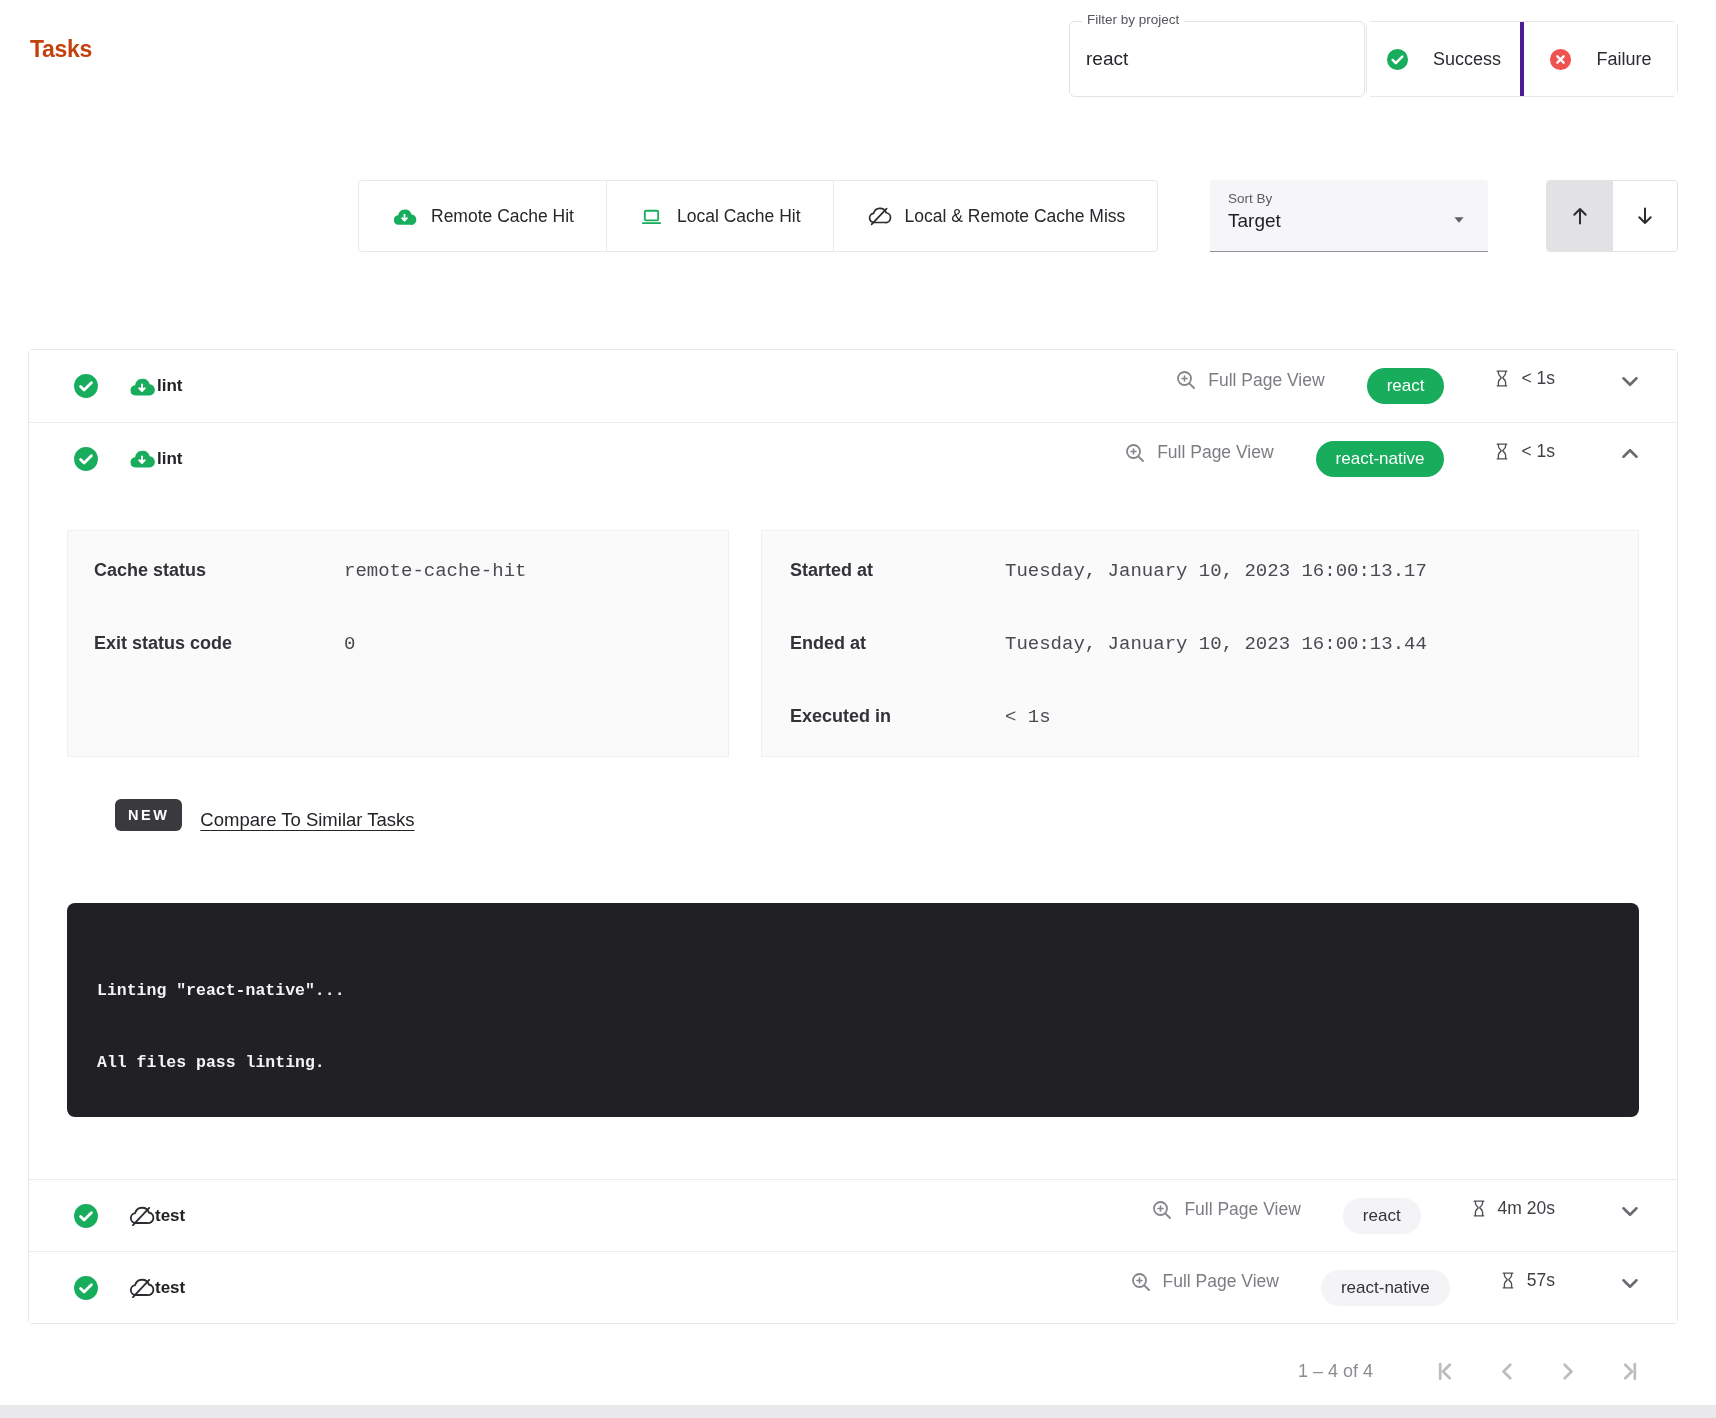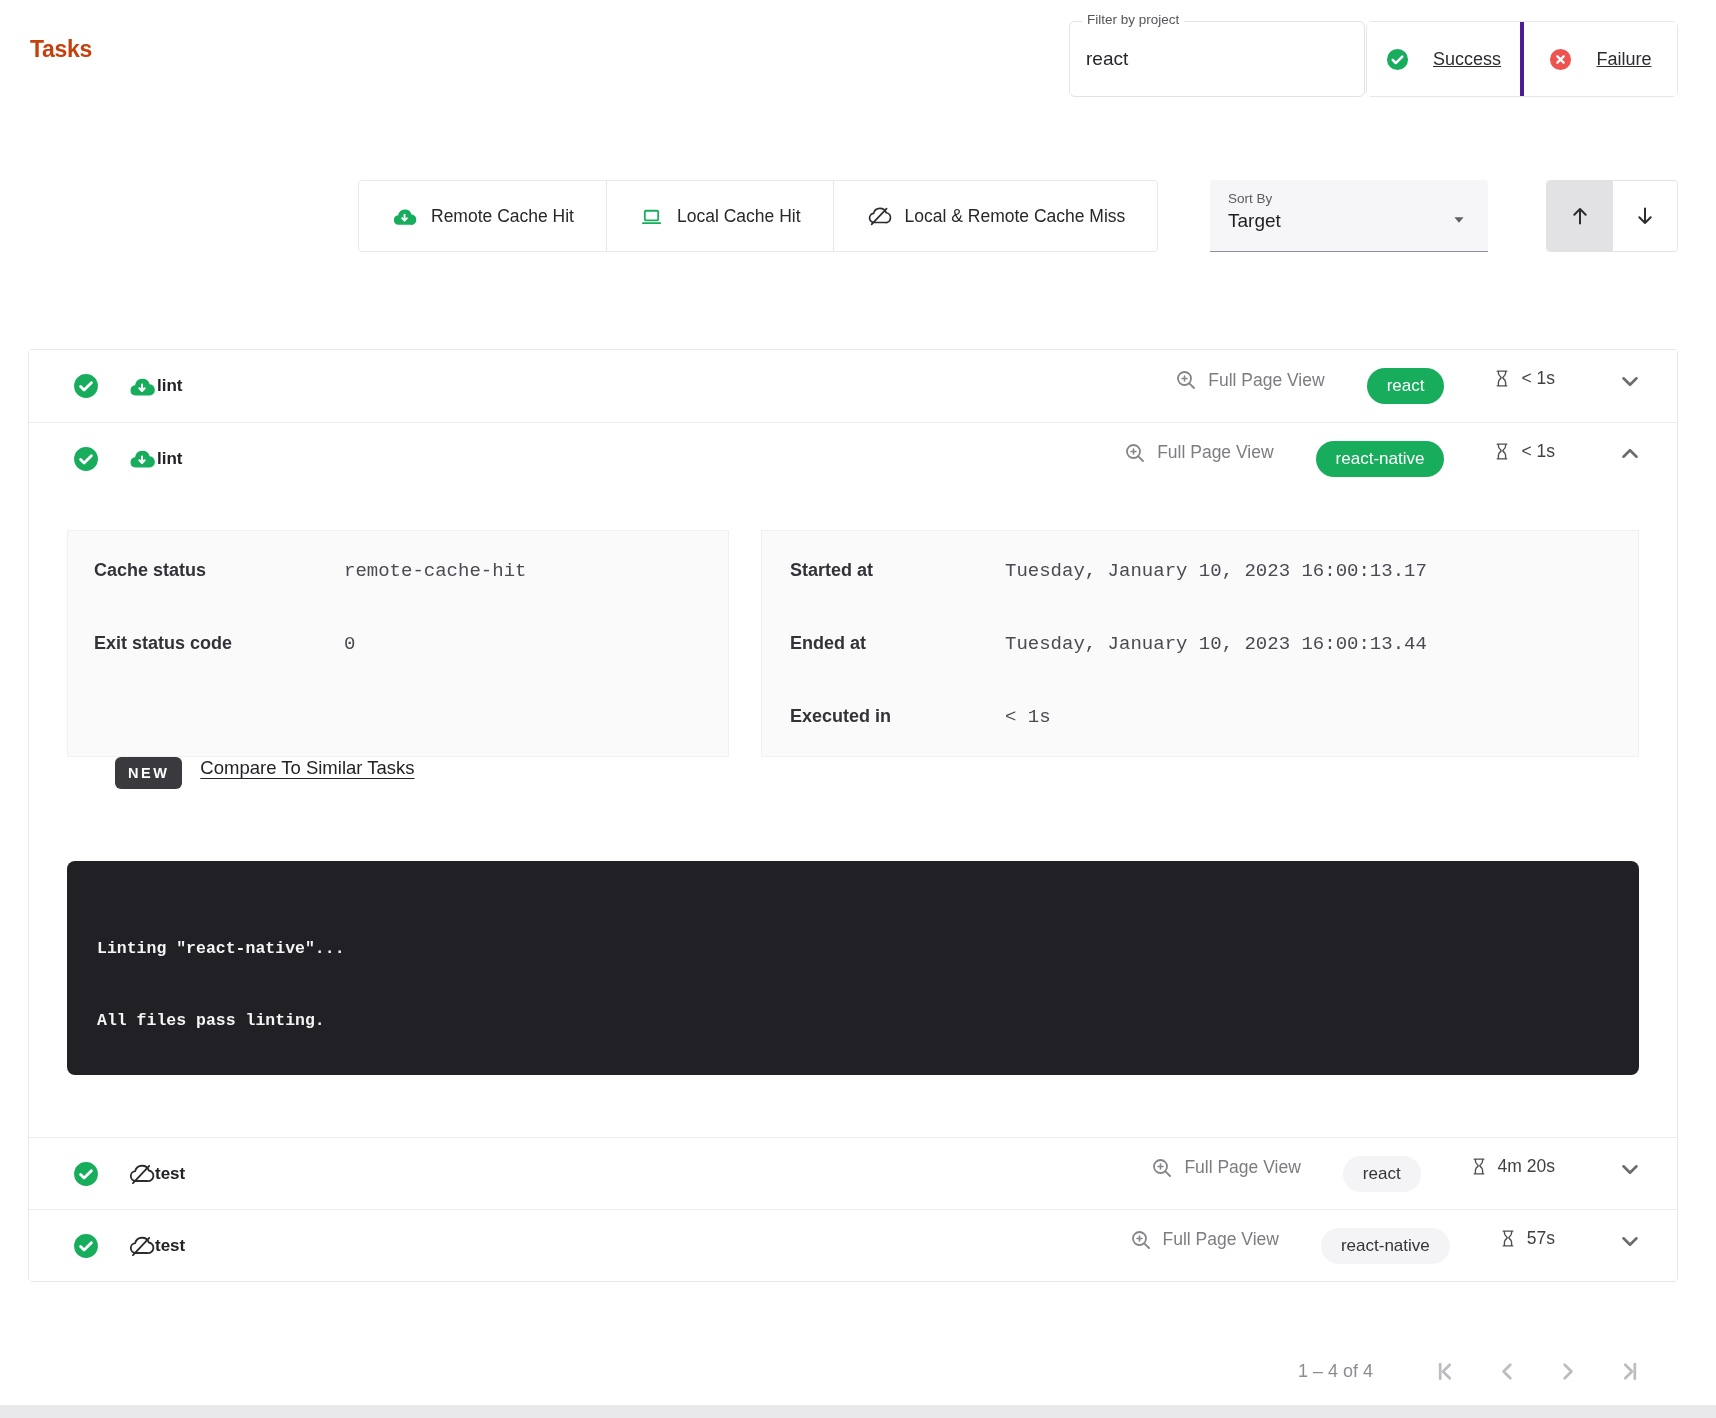--- a/index.html
+++ b/index.html
@@ -13,21 +13,21 @@
   .filter-field { position:absolute; left:1057px; top:21px; width:296px; height:76px;
     border:1px solid #e3e3e6; border-radius:6px; background:#fff; display:flex; align-items:center;margin-left:12px; }
   .filter-field .field-label { position:absolute; top:-10px; left:12px; background:#fff; padding:0 5px;
     font-size:13.5px; color:#55555c; }
   .filter-field input { border:none; outline:none; width:100%; padding:0 16px; font-size:19px; color:#26262b;
     font-family:"Liberation Sans",sans-serif; background:transparent; }
 
   .status-group { position:absolute; left:1366px; top:21px; width:312px; height:76px; display:flex;
     border:1px solid #e7e7e9; border-radius:6px; background:#fff; }
   .status-btn { flex:1; display:flex; align-items:center; justify-content:center; gap:24px;
-    font-size:18px; color:#2b2b31; background:#fff; border:none; cursor:pointer;text-decoration:underline; }
+    font-size:18px; color:#2b2b31; background:#fff; border:none; cursor:pointer; }
   .status-btn + .status-btn { border-left:4px solid #4c1d95; }
 
   
   .cache-filter-group { position:absolute; left:358px; top:180px; height:72px; display:flex; }
   .cache-btn { display:flex; align-items:center; gap:13px; padding:0 32px; background:#fff;
     border:1px solid #e9e9eb; font-size:17.5px; color:#27272c; cursor:pointer; margin-left:-1px;
     font-family:"Liberation Sans",sans-serif; }
   .cache-btn:first-child { margin-left:0; border-radius:4px 0 0 4px;justify-content:center; }
   .cache-btn:last-child { border-radius:0 4px 4px 0; }
 
@@ -69,21 +69,21 @@
   .detail-panel.left { width:662px; }
   .detail-panel.right { flex:1; }
   .detail-line { height:73px; display:flex; align-items:center; }
   .detail-panel.left .detail-line { padding-left:26px; }
   .detail-panel.right .detail-line { padding-left:28px; }
   .detail-label { font-size:18px; font-weight:700; color:#323238; }
   .detail-panel.left .detail-label { width:250px; }
   .detail-panel.right .detail-label { width:215px; }
   .detail-value { font-family:"Liberation Mono", monospace; font-size:19px; color:#4a4a52; }
 
-  .compare-row { display:flex; align-items:flex-start; gap:18px;padding-left:48px; }
+  .compare-row { margin-top:42px; display:flex; align-items:flex-end; gap:18px;padding-left:48px; }
   .new-badge { background:#39393e; color:#fff; font-size:14.5px; font-weight:600; letter-spacing:2.5px;
     padding:8px 13px; border-radius:6px; }
   .compare-link { font-size:18.5px; color:#232328; text-decoration:underline; text-underline-offset:4px; cursor:pointer; }
 
   .terminal { margin-top:72px; height:214px; background:#202025; border-radius:8px; padding:78px 30px 0 30px;
     font-family:"Liberation Mono", monospace; font-size:16.5px; font-weight:700; color:#f4f4f4; }
   .terminal .t-line { line-height:20px; margin-bottom:52px; white-space:pre; }
 
   
   .pagination { position:absolute; left:1298px; top:1350px; height:42px; display:flex; align-items:center; }

